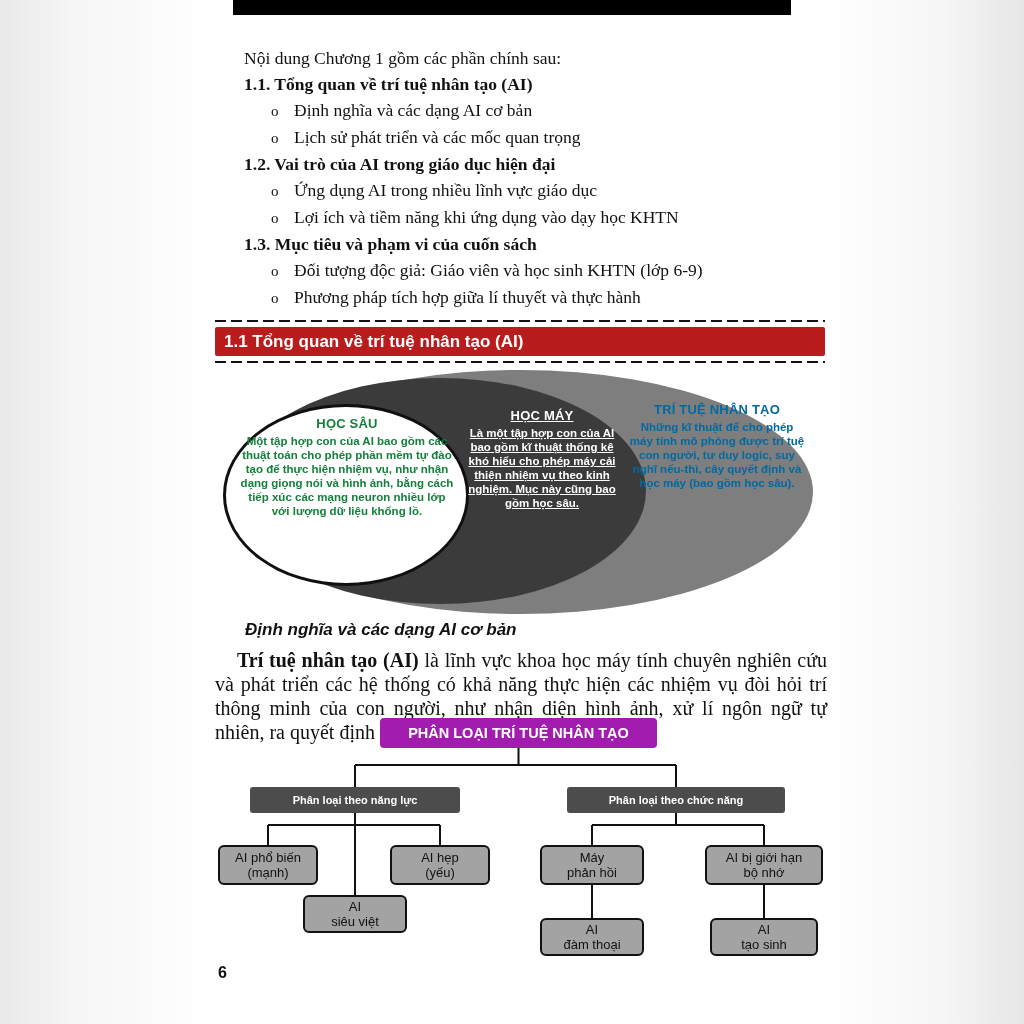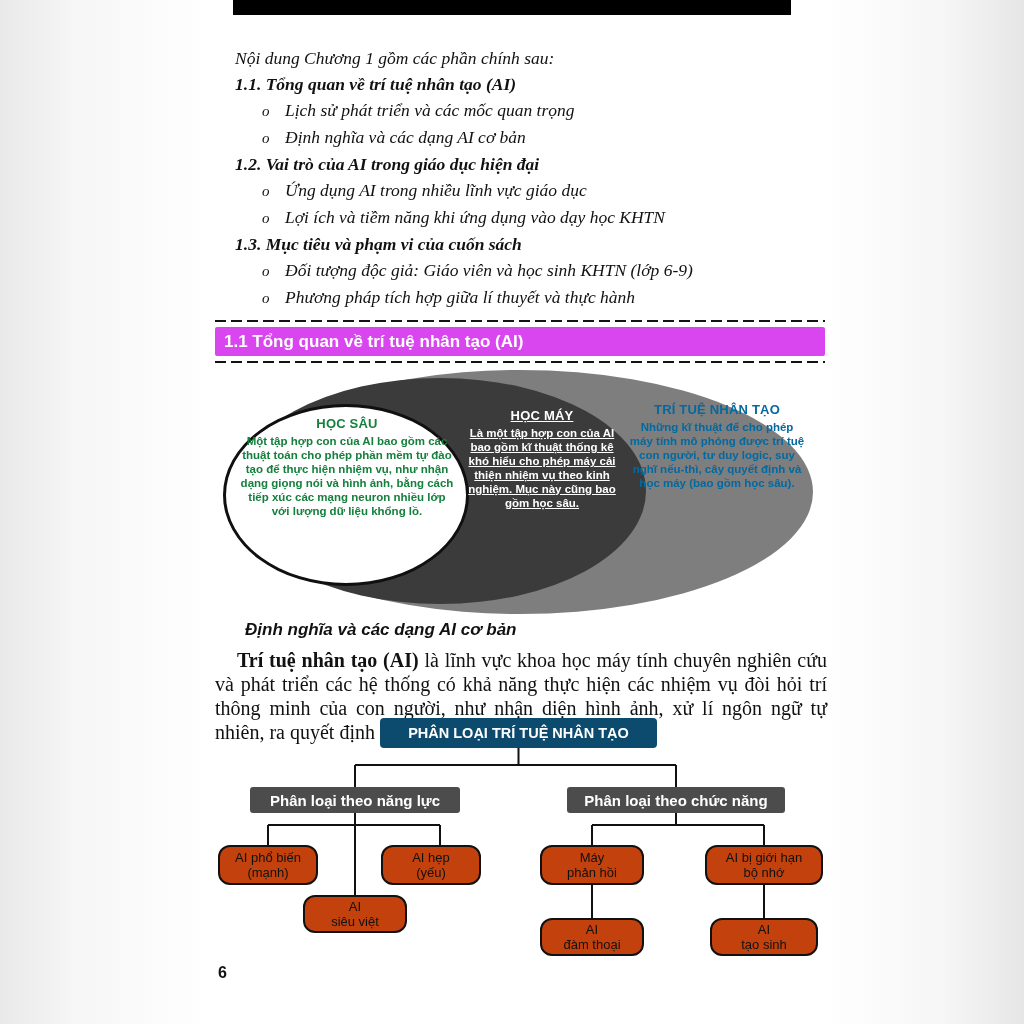--- a/index.html
+++ b/index.html
@@ -5,29 +5,29 @@
   html,body{margin:0;padding:0;background:#ffffff;}
   .canvas{position:relative;width:1024px;height:1024px;background:#ffffff;overflow:hidden;
           font-family:"Liberation Serif",serif;color:#111;}
   .edge-left{position:absolute;left:0;top:0;bottom:0;width:212px;
              background:linear-gradient(90deg,#e9e9e9 0%,#f6f6f6 35%,#ffffff 100%);}
   .edge-right{position:absolute;right:0;top:0;bottom:0;width:200px;
               background:linear-gradient(270deg,#e6e6e6 0%,#f6f6f6 40%,#ffffff 100%);}
   .top-strip{position:absolute;left:233px;top:0;width:558px;height:15px;background:#000;}
 
   
-  .toc{position:absolute;left:235px;top:45px;width:592px;font-size:17.5px;line-height:26px;font-style:italic;}
+  .toc{position:absolute;left:244px;top:45px;width:592px;font-size:17.5px;line-height:26px;}
   .toc-heading{font-weight:bold;}
   .toc-bullet{padding-left:27px;}
   .toc-bullet .b{display:inline-block;width:23px;font-size:15px;}
 
   
   .section-header{position:absolute;left:215px;top:320px;width:610px;}
   .dash{height:2px;background:repeating-linear-gradient(90deg,#111 0 11px,transparent 11px 16px);}
-  .header-bar{margin:5px 0;height:29px;background:#d946ef;color:#fff;border-radius:2px;
+  .header-bar{margin:5px 0;height:29px;background:#b91c1c;color:#fff;border-radius:2px;
               font-family:"Liberation Sans",sans-serif;font-weight:bold;font-size:17px;
               line-height:29px;padding-left:9px;}
 
   
   .venn{position:absolute;left:215px;top:366px;width:612px;height:252px;}
   .ellipse{position:absolute;border-radius:50%;}
   .e-outer{left:12px;top:4px;width:586px;height:244px;background:#7e7e7e;}
   .e-middle{left:19px;top:12px;width:412px;height:226px;background:#3b3b3b;}
   .e-inner{left:8px;top:38px;width:246px;height:182px;background:#fff;border:3px solid #101010;box-sizing:border-box;}
   .venn-text{position:absolute;text-align:center;font-family:"Liberation Sans",sans-serif;font-weight:bold;}
@@ -43,43 +43,43 @@
   .paragraph{position:absolute;left:215px;top:648px;width:612px;font-size:20px;
              line-height:24px;text-align:justify;text-indent:22px;}
   .paragraph .lead{font-weight:bold;}
 
   
   .chart{position:absolute;left:215px;top:715px;width:612px;height:255px;
          font-family:"Liberation Sans",sans-serif;}
   .chart svg{position:absolute;left:0;top:0;}
   .cbox{position:absolute;display:flex;align-items:center;justify-content:center;
         text-align:center;box-sizing:border-box;}
-  .root-box{left:165px;top:3px;width:277px;height:30px;background:#0c4a6e;color:#fff;
+  .root-box{left:165px;top:3px;width:277px;height:30px;background:#a21caf;color:#fff;
             font-weight:bold;font-size:14.5px;border-radius:4px;}
-  .branch-box{background:#4c4c4c;color:#fff;font-weight:bold;font-size:15px;height:26px;border-radius:3px;}
+  .branch-box{background:#4c4c4c;color:#fff;font-weight:bold;font-size:11px;height:26px;border-radius:3px;}
   .bb-left{left:35px;top:72px;width:210px;}
   .bb-right{left:352px;top:72px;width:218px;text-align:center;}
-  .leaf{background:#c2410c;border:2px solid #111;border-radius:12px;font-size:13px;line-height:15px;
+  .leaf{background:#a3a3a3;border:2px solid #111;border-radius:6px;font-size:13px;line-height:15px;
         white-space:pre-line;}
   .page-num{position:absolute;left:218px;top:964px;font-family:"Liberation Sans",sans-serif;
             font-weight:bold;font-size:16px;}
 </style>
 </head>
 <body>
 
 <div class="canvas">
   <div class="edge-left"></div>
   <div class="edge-right"></div>
   <div class="top-strip"></div>
 
   <div class="toc">
     <div>Nội dung Chương 1 gồm các phần chính sau:</div>
     <div class="toc-heading">1.1. Tổng quan về trí tuệ nhân tạo (AI)</div>
+    <div class="toc-bullet"><span class="b">o</span><span>Định nghĩa và các dạng AI cơ bản</span></div>
     <div class="toc-bullet"><span class="b">o</span><span>Lịch sử phát triển và các mốc quan trọng</span></div>
-    <div class="toc-bullet"><span class="b">o</span><span>Định nghĩa và các dạng AI cơ bản</span></div>
     <div class="toc-heading">1.2. Vai trò của AI trong giáo dục hiện đại</div>
     <div class="toc-bullet"><span class="b">o</span><span>Ứng dụng AI trong nhiều lĩnh vực giáo dục</span></div>
     <div class="toc-bullet"><span class="b">o</span><span>Lợi ích và tiềm năng khi ứng dụng vào dạy học KHTN</span></div>
     <div class="toc-heading">1.3. Mục tiêu và phạm vi của cuốn sách</div>
     <div class="toc-bullet"><span class="b">o</span><span>Đối tượng độc giả: Giáo viên và học sinh KHTN (lớp 6-9)</span></div>
     <div class="toc-bullet"><span class="b">o</span><span>Phương pháp tích hợp giữa lí thuyết và thực hành</span></div>
   </div>
 
   <div class="section-header">
     <div class="dash"></div>
@@ -114,21 +114,21 @@
                M140 98 V180 M53 110 H225 M53 110 V130 M225 110 V130
                M461 98 V110 M377 110 H549 M377 110 V130 M549 110 V130
                M377 170 V203 M549 170 V203" stroke="#111" stroke-width="2" fill="none"></path>
     </svg>
     <div class="cbox root-box">PHÂN LOẠI TRÍ TUỆ NHÂN TẠO</div>
     <div class="cbox branch-box bb-left">Phân loại theo năng lực</div>
     <div class="cbox branch-box bb-right">Phân loại theo chức năng</div>
 
     <div class="cbox leaf" style="left:3px;top:130px;width:100px;height:40px;">AI phổ biến
 (mạnh)</div>
-    <div class="cbox leaf" style="left:166px;top:130px;width:100px;height:40px;">AI hẹp
+    <div class="cbox leaf" style="left:175px;top:130px;width:100px;height:40px;">AI hẹp
 (yếu)</div>
     <div class="cbox leaf" style="left:88px;top:180px;width:104px;height:38px;">AI
 siêu việt</div>
 
     <div class="cbox leaf" style="left:325px;top:130px;width:104px;height:40px;">Máy
 phản hồi</div>
     <div class="cbox leaf" style="left:490px;top:130px;width:118px;height:40px;">AI bị giới hạn
 bộ nhớ</div>
     <div class="cbox leaf" style="left:325px;top:203px;width:104px;height:38px;">AI
 đàm thoại</div>

